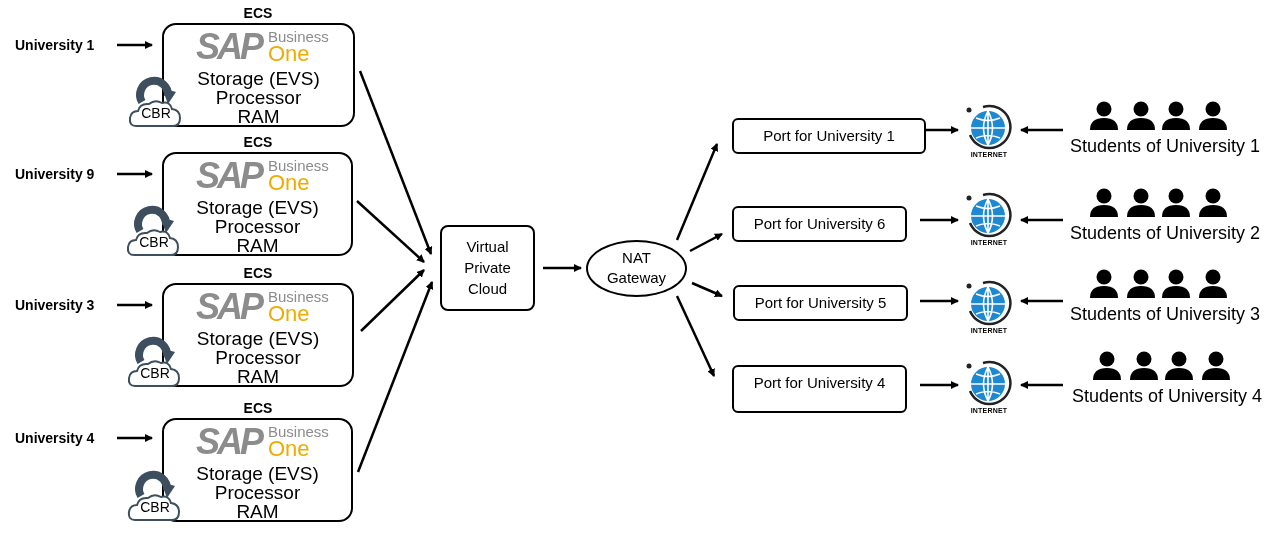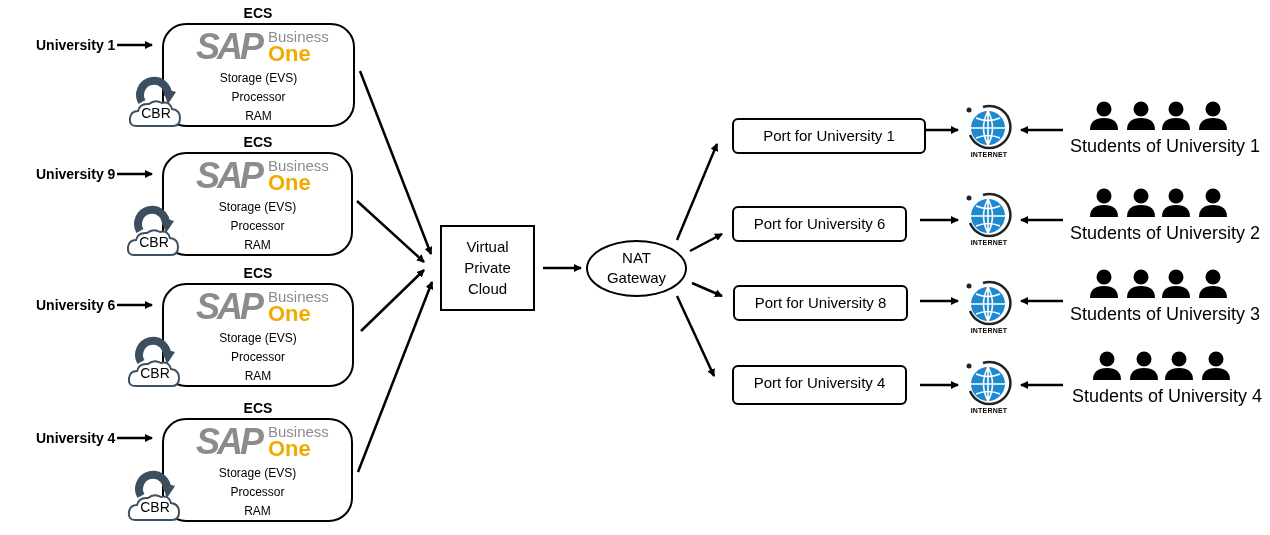--- a/index.html
+++ b/index.html
@@ -1,25 +1,25 @@
 <!DOCTYPE html>
 <html><head>
 <meta charset="utf-8">
 <style>
   html, body { margin:0; padding:0; background:#ffffff; }
   body { width:1270px; height:535px; position:relative; overflow:hidden; font-family:"Liberation Sans", sans-serif; color:#000; }
   .abs { position:absolute; }
-  .uni-label { font-weight:bold; font-size:14px; white-space:nowrap;margin-left:21px; }
+  .uni-label { font-weight:bold; font-size:14px; white-space:nowrap; }
   .ecs-label { font-weight:bold; font-size:14px; text-align:center; width:60px; }
-  .ecs-box { border:2px solid #000; border-radius:24px; background:#fff; box-sizing:border-box; }
+  .ecs-box { border:2px solid #000; border-radius:14px; background:#fff; box-sizing:border-box; }
   .sap { position:absolute; left:32px; top:4px; width:140px; height:40px; }
   .sap-logo { position:absolute; left:0; top:0; font-weight:900; font-size:36px; letter-spacing:-3px; color:#8c8c8c; font-family:"Liberation Sans", sans-serif; line-height:36px; font-style:italic; }
   .sap-business { position:absolute; left:72px; top:0; font-size:15px; color:#8c8c8c; line-height:16px; }
-  .sap-one { position:absolute; left:72px; top:13px; font-size:22px; font-weight:bold; color:#f0ab00; line-height:24px; }
-  .spec { position:absolute; left:0; width:100%; text-align:center; font-size:12px; line-height:19px; }
+  .sap-one { position:absolute; left:72px; top:13px; font-size:22px; font-weight:normal; color:#f0ab00; line-height:24px; }
+  .spec { position:absolute; left:0; width:100%; text-align:center; font-size:19px; line-height:19px; }
   .cbr { position:absolute; width:56px; height:56px; }
   .cbr-text { position:absolute; left:0; width:56px; top:31px; text-align:center; font-size:14px; color:#000; }
   .vpc { border:2px solid #000; background:#fff; box-sizing:border-box; text-align:center; font-size:15px; line-height:21px; padding-top:9px; }
   .nat { border:2px solid #000; border-radius:50%; background:#fff; box-sizing:border-box; text-align:center; font-size:15px; line-height:20px; padding-top:6px; }
   .port { border:2px solid #000; border-radius:6px; background:#fff; box-sizing:border-box; font-size:15px; text-align:center; line-height:31px; white-space:nowrap; }
   .internet-text { position:absolute; font-size:7px; font-weight:bold; width:50px; text-align:center; letter-spacing:0.2px; }
   .students-text { font-size:18px; white-space:nowrap; text-align:center; }
   svg.arrows { position:absolute; left:0; top:0; }
 </style>
 </head>
@@ -95,21 +95,21 @@
 </div>
 <div class="cbr" style="left:126px; top:203px;">
   <svg width="56" height="56" viewBox="0 0 56 56">
     <path d="M14,28 A14,14 0 1 1 40,22" fill="none" stroke="#3d4f5e" stroke-width="8"></path>
     <path d="M34,14 L48,18 L40,30 z" fill="#3d4f5e"></path>
     <path d="M8,52 Q1,52 2,44 Q3,37 10,37 Q12,29 21,30 Q27,25 34,29 Q42,27 44,35 Q52,36 52,44 Q52,52 45,52 Z" fill="#fff" stroke="#3d4f5e" stroke-width="2"></path>
   </svg>
   <div class="cbr-text">CBR</div>
 </div>
 
-<div class="abs uni-label" style="left:15px; top:297px;">University 6</div>
+<div class="abs uni-label" style="left:15px; top:297px;">University 3</div>
 <div class="abs ecs-label" style="left:228px; top:265px;">ECS</div>
 <div class="abs ecs-box" style="left:162px; top:283px; width:192px; height:104px;">
   <div class="sap">
     <span class="sap-logo">SAP</span>
     <span class="sap-business">Business</span>
     <span class="sap-one">One</span>
   </div>
   <div class="spec" style="top:44px;">Storage (EVS)</div>
   <div class="spec" style="top:63px;">Processor</div>
   <div class="spec" style="top:82px;">RAM</div>
@@ -137,35 +137,35 @@
 </div>
 <div class="cbr" style="left:127px; top:468px;">
   <svg width="56" height="56" viewBox="0 0 56 56">
     <path d="M14,28 A14,14 0 1 1 40,22" fill="none" stroke="#3d4f5e" stroke-width="8"></path>
     <path d="M34,14 L48,18 L40,30 z" fill="#3d4f5e"></path>
     <path d="M8,52 Q1,52 2,44 Q3,37 10,37 Q12,29 21,30 Q27,25 34,29 Q42,27 44,35 Q52,36 52,44 Q52,52 45,52 Z" fill="#fff" stroke="#3d4f5e" stroke-width="2"></path>
   </svg>
   <div class="cbr-text">CBR</div>
 </div>
 
-<div class="abs vpc" style="left:440px; top:225px; width:95px; height:86px;">
+<div class="abs vpc" style="left:440px; top:225px; width:95px; height:86px;border-radius:8px;">
   <div>Virtual</div>
   <div>Private</div>
   <div>Cloud</div>
 </div>
 
 <div class="abs nat" style="left:586px; top:240px; width:101px; height:57px;">
   <div>NAT</div>
   <div>Gateway</div>
 </div>
 
 <div class="abs port" style="left:732px; top:118px; width:194px; height:36px;">Port for University 1</div>
 <div class="abs port" style="left:732px; top:206px; width:175px; height:36px;">Port for University 6</div>
-<div class="abs port" style="left:733px; top:285px; width:175px; height:36px;">Port for University 8</div>
-<div class="abs port" style="left:732px; top:365px; width:175px; height:40px;">Port for University 4</div>
+<div class="abs port" style="left:733px; top:285px; width:175px; height:36px;">Port for University 5</div>
+<div class="abs port" style="left:732px; top:365px; width:175px; height:48px;">Port for University 4</div>
 
 <div class="abs" style="left:962px; top:102px; width:54px; height:60px;">
   <svg width="54" height="50" viewBox="0 0 54 50">
     <path d="M21,5 A21,21 0 1 1 8,33" fill="none" stroke="#222" stroke-width="2.5"></path>
     <circle cx="7" cy="8" r="2.5" fill="#222"></circle>
     <circle cx="26" cy="26" r="17" fill="#1e88d0"></circle>
     <path d="M9,26 H43 M26,9 V43 M14,16 Q26,21 38,16 M14,36 Q26,31 38,36 M26,9 Q17,26 26,43 M26,9 Q35,26 26,43" fill="none" stroke="#fff" stroke-width="1.6"></path>
   </svg>
   <div class="internet-text" style="left:2px; top:49px;">INTERNET</div>
 </div>

